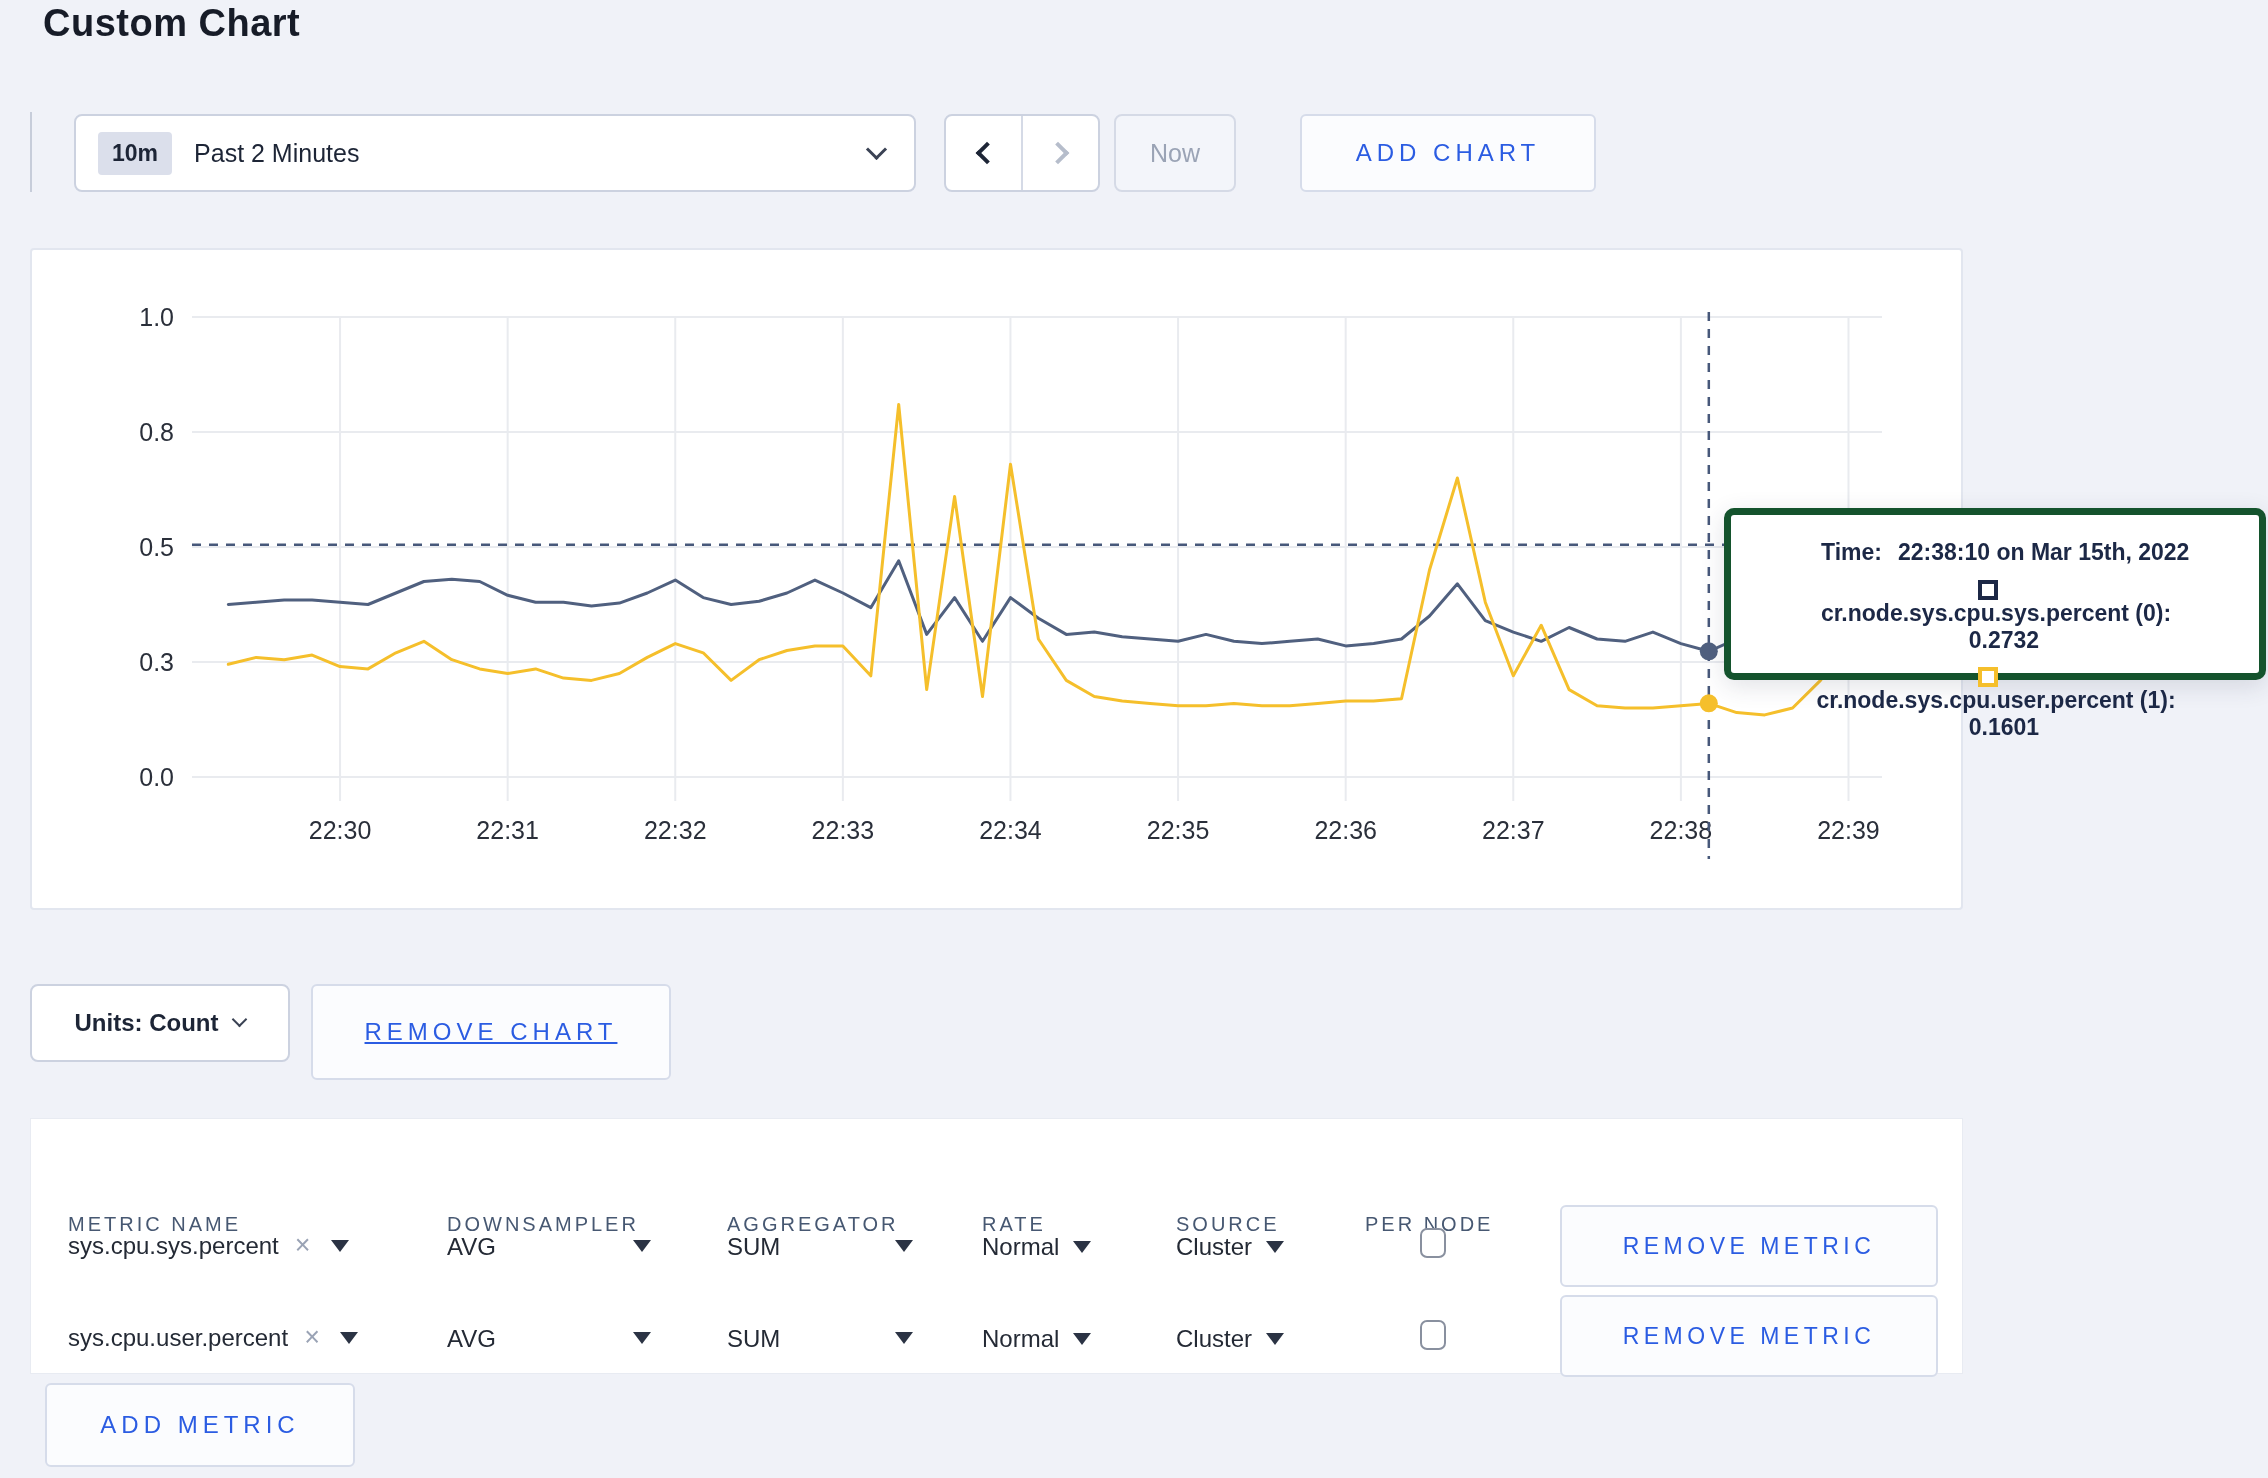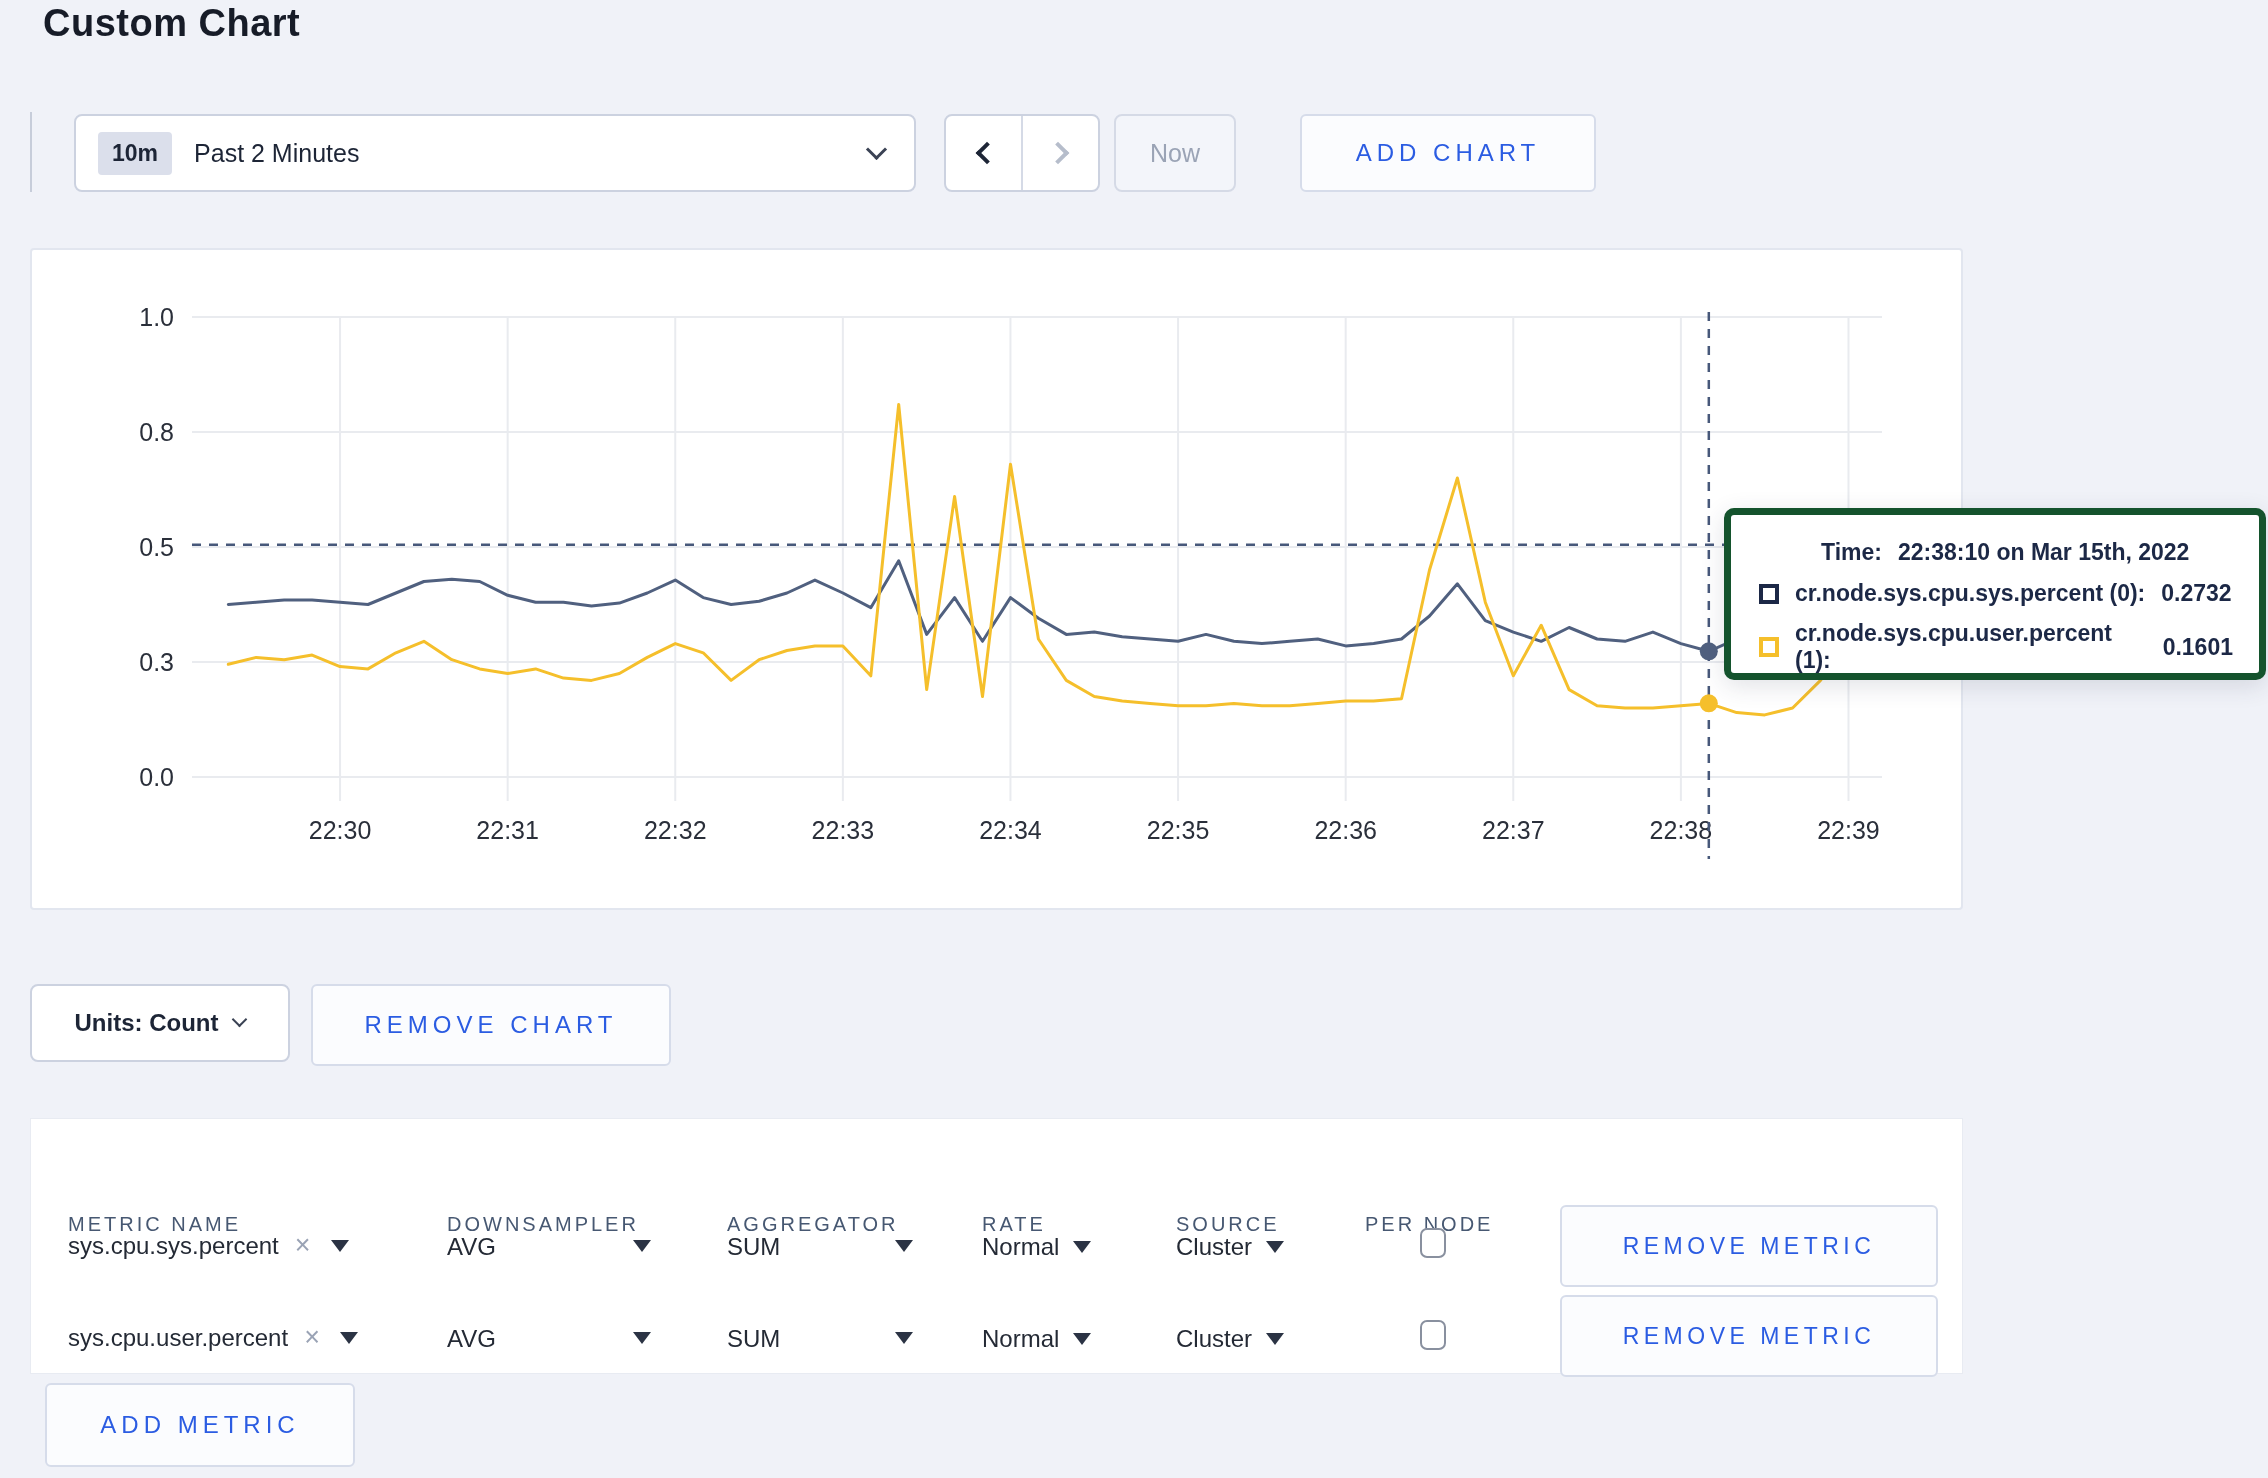--- a/index.html
+++ b/index.html
@@ -61,31 +61,31 @@
   .chart-card svg { position:absolute; left:0; top:0; overflow:visible; }
   .chart-tooltip {
     position:absolute; left:1692px; top:258px; width:542px; height:172px;
     background:#fff; border:7px solid #14532d; border-radius:10px;
     box-shadow:0 6px 24px rgba(40,50,80,.14);
     padding:24px 26px 0 28px; z-index:5;
   }
   .tt-time-row { display:flex; align-items:center; margin-left:62px; margin-bottom:14px; }
   .tt-label { font-size:23px; font-weight:700; color:#1c2846; }
   .tt-value { font-size:23px; color:#1c2846; margin-left:16px; font-weight:700; }
-  .tt-series-row { display:flex; align-items:center; margin-bottom:13px; }
+  .tt-series-row { display:flex; align-items:center; margin-bottom:13px;flex-direction:column; }
   .tt-swatch { width:20px; height:20px; border:4px solid #1c2846; margin-right:16px; flex:none; background:#fff; }
 
   
   .units-button {
     left:30px; top:984px; width:260px; height:78px;
     background:#fff; border:2px solid #ccd2e0; border-radius:8px;
     display:flex; align-items:center; justify-content:center; gap:16px; cursor:pointer;
   }
   .units-label { font-size:24px; font-weight:700; color:#1d2536; }
-  .remove-chart { left:311px; top:984px; width:360px; height:82px; }
+  .remove-chart { left:311px; top:984px; width:360px; height:96px;text-decoration:underline; }
 
   
   .table-card { left:30px; top:1118px; width:1933px; height:256px; background:#fff; border:1px solid #e8ebf2; }
   .th { position:absolute; top:1213px; font-size:20px; letter-spacing:3px; color:#475872; font-weight:400; }
   .cell { position:absolute; font-size:24px; color:#242a35; display:flex; align-items:center; }
   .caret { width:0; height:0; border-left:9px solid transparent; border-right:9px solid transparent; border-top:12px solid #2b3344; display:inline-block; }
   .close-x { color:#9aa3b5; font-size:27px; margin-left:16px; }
   .caret-gap { margin-left:20px; }
   .checkbox { position:absolute; width:26px; height:30px; border:2.5px solid #89909f; border-radius:7px; background:#fff; cursor:pointer; }
   .remove-metric { width:378px; height:82px; left:1560px; font-size:23px; letter-spacing:4.5px; }

